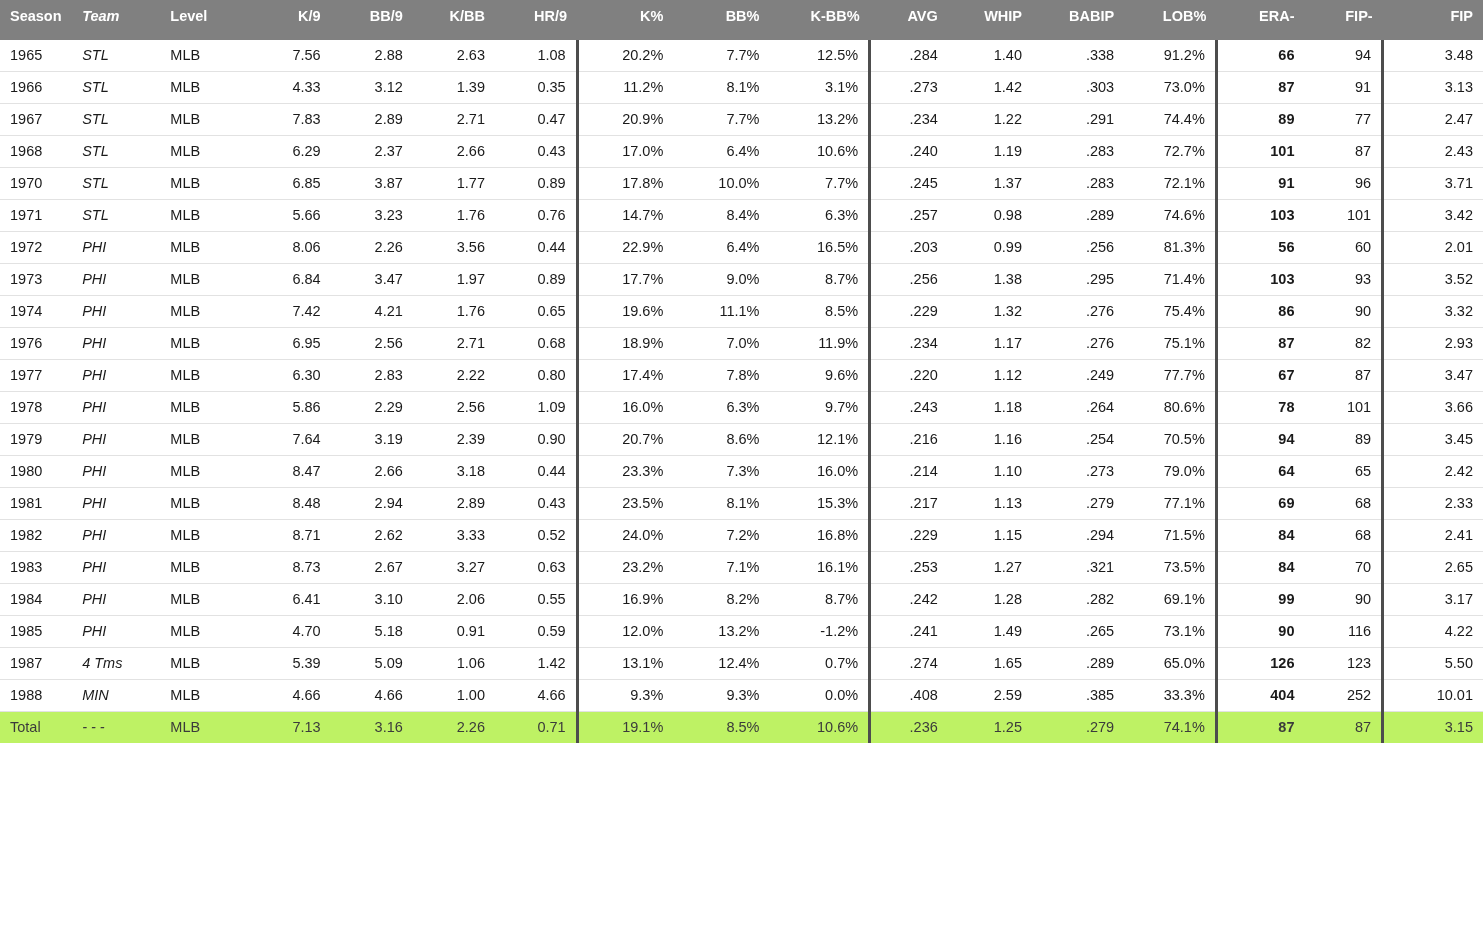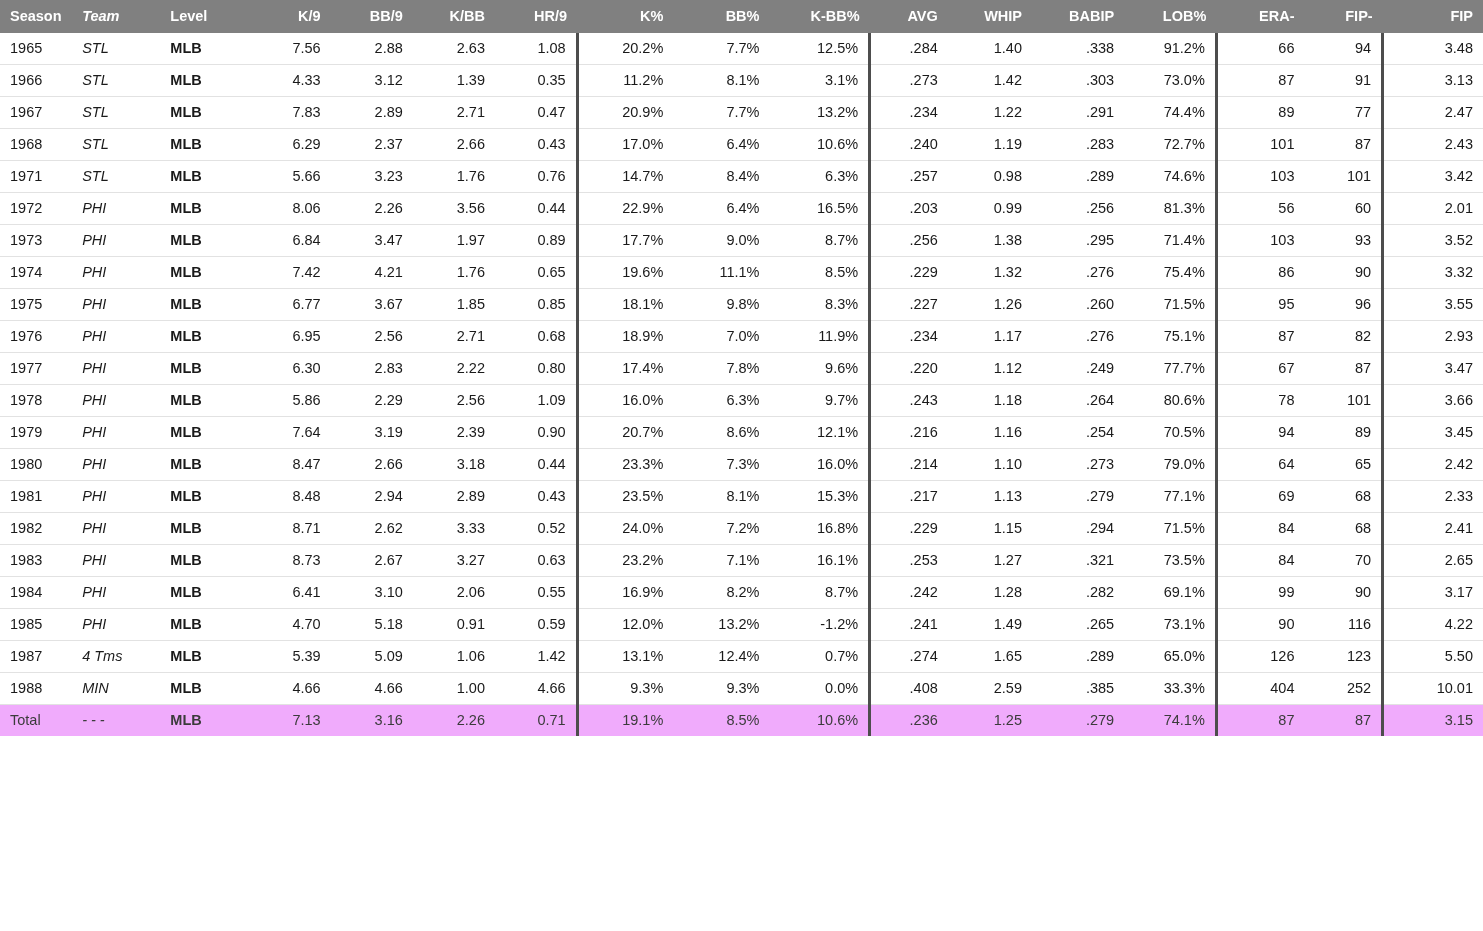--- a/index.html
+++ b/index.html
@@ -18,21 +18,21 @@
     width: 1483px;
     table-layout: fixed;
     font-size: 14.5px;
     color: #1a1a1a;
   }
   table.stats thead th {
     background: #808080;
     color: #ffffff;
     font-weight: bold;
     font-size: 14.5px;
-    padding: 8px 10px 9px 10px;
+    padding: 8px 10px 16px 10px;
     text-align: right;
     white-space: nowrap;
     border: none;
     height: 20px;
     box-sizing: border-box;
   }
   table.stats thead th.lft {
     text-align: left;
   }
   table.stats tbody td {
@@ -40,46 +40,46 @@
     text-align: right;
     white-space: nowrap;
     border-bottom: 1px solid #e2e2e2;
     height: 20px;
     box-sizing: border-box;
   }
   table.stats tbody td.lft {
     text-align: left;
   }
   table.stats tbody tr.total td {
-    background: #f0abfc;
+    background: #bef264;
     border-bottom: none;
     color: #3b3b3b;
   }
   
   .sep-l {
     border-left: 3px solid #4d4d4d;
   }
   thead th.sep-l {
     border-left: 3px solid #ffffff;
   }
   .col-season { width: 72px; }
   .col-team   { width: 88px; font-style: italic; }
-  .col-level  { width: 88px; font-weight: bold; }
+  .col-level  { width: 88px; }
   .col-k9     { width: 82px; }
   .col-bb9    { width: 82px; }
   .col-kbb    { width: 82px; }
   .col-hr9    { width: 82px; }
   .col-kpct   { width: 96px; }
   .col-bbpct  { width: 96px; }
   .col-kbbpct { width: 100px; }
   .col-avg    { width: 78px; }
   .col-whip   { width: 84px; }
   .col-babip  { width: 92px; }
   .col-lob    { width: 92px; }
-  .col-eram   { width: 88px; }
+  .col-eram   { width: 88px; font-weight: bold; }
   .col-fipm   { width: 78px; }
   .col-fip    { width: 100px; }
 </style>
 </head>
 <body>
 
 <table class="stats">
   <colgroup id="colgroup">
       <col class="col-season">
       <col class="col-team">
@@ -191,20 +191,39 @@
         <td class="col-kbbpct">10.6%</td>
         <td class="sep-l col-avg">.240</td>
         <td class="col-whip">1.19</td>
         <td class="col-babip">.283</td>
         <td class="col-lob">72.7%</td>
         <td class="sep-l col-eram">101</td>
         <td class="col-fipm">87</td>
         <td class="sep-l col-fip">2.43</td>
       </tr>
       <tr>
+        <td class="lft col-season">1970</td>
+        <td class="lft col-team">STL</td>
+        <td class="lft col-level">MLB</td>
+        <td class="col-k9">6.85</td>
+        <td class="col-bb9">3.87</td>
+        <td class="col-kbb">1.77</td>
+        <td class="col-hr9">0.89</td>
+        <td class="sep-l col-kpct">17.8%</td>
+        <td class="col-bbpct">10.0%</td>
+        <td class="col-kbbpct">7.7%</td>
+        <td class="sep-l col-avg">.245</td>
+        <td class="col-whip">1.37</td>
+        <td class="col-babip">.283</td>
+        <td class="col-lob">72.1%</td>
+        <td class="sep-l col-eram">91</td>
+        <td class="col-fipm">96</td>
+        <td class="sep-l col-fip">3.71</td>
+      </tr>
+      <tr>
         <td class="lft col-season">1971</td>
         <td class="lft col-team">STL</td>
         <td class="lft col-level">MLB</td>
         <td class="col-k9">5.66</td>
         <td class="col-bb9">3.23</td>
         <td class="col-kbb">1.76</td>
         <td class="col-hr9">0.76</td>
         <td class="sep-l col-kpct">14.7%</td>
         <td class="col-bbpct">8.4%</td>
         <td class="col-kbbpct">6.3%</td>
@@ -267,39 +286,20 @@
         <td class="col-kbbpct">8.5%</td>
         <td class="sep-l col-avg">.229</td>
         <td class="col-whip">1.32</td>
         <td class="col-babip">.276</td>
         <td class="col-lob">75.4%</td>
         <td class="sep-l col-eram">86</td>
         <td class="col-fipm">90</td>
         <td class="sep-l col-fip">3.32</td>
       </tr>
       <tr>
-        <td class="lft col-season">1975</td>
-        <td class="lft col-team">PHI</td>
-        <td class="lft col-level">MLB</td>
-        <td class="col-k9">6.77</td>
-        <td class="col-bb9">3.67</td>
-        <td class="col-kbb">1.85</td>
-        <td class="col-hr9">0.85</td>
-        <td class="sep-l col-kpct">18.1%</td>
-        <td class="col-bbpct">9.8%</td>
-        <td class="col-kbbpct">8.3%</td>
-        <td class="sep-l col-avg">.227</td>
-        <td class="col-whip">1.26</td>
-        <td class="col-babip">.260</td>
-        <td class="col-lob">71.5%</td>
-        <td class="sep-l col-eram">95</td>
-        <td class="col-fipm">96</td>
-        <td class="sep-l col-fip">3.55</td>
-      </tr>
-      <tr>
         <td class="lft col-season">1976</td>
         <td class="lft col-team">PHI</td>
         <td class="lft col-level">MLB</td>
         <td class="col-k9">6.95</td>
         <td class="col-bb9">2.56</td>
         <td class="col-kbb">2.71</td>
         <td class="col-hr9">0.68</td>
         <td class="sep-l col-kpct">18.9%</td>
         <td class="col-bbpct">7.0%</td>
         <td class="col-kbbpct">11.9%</td>

